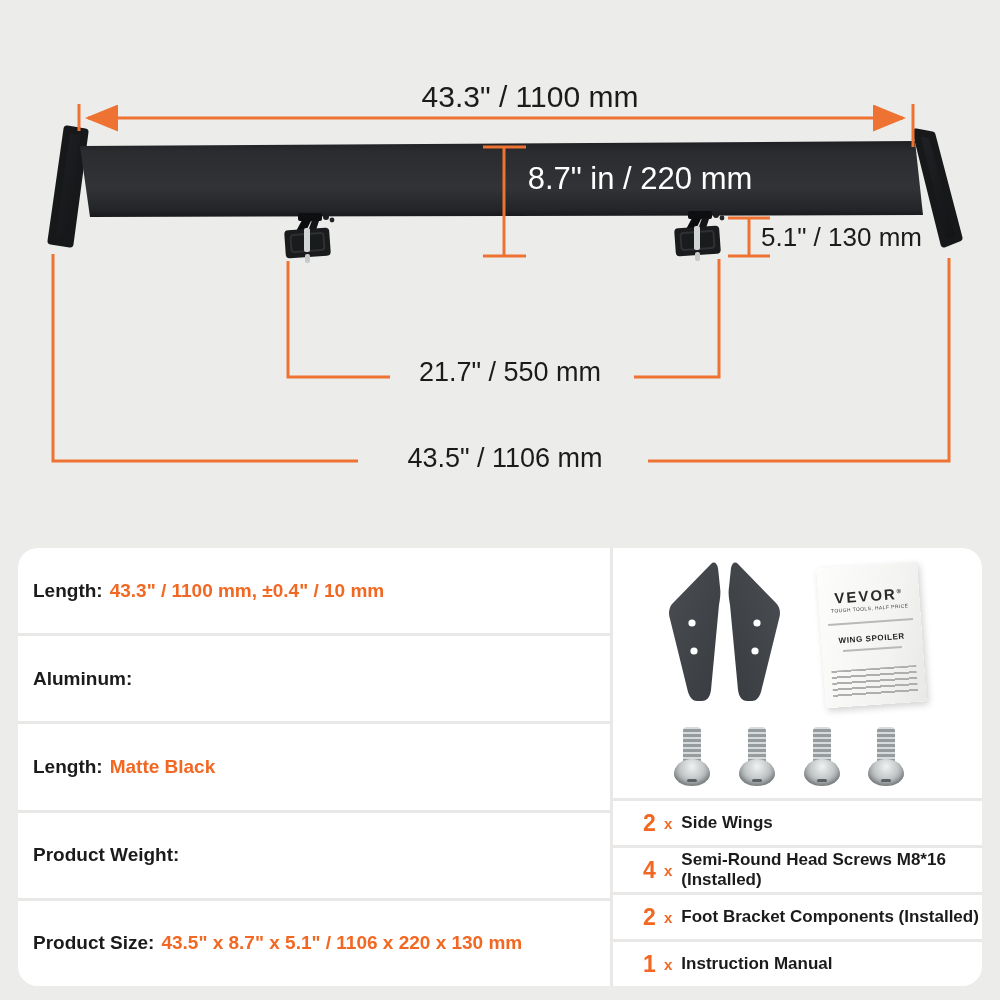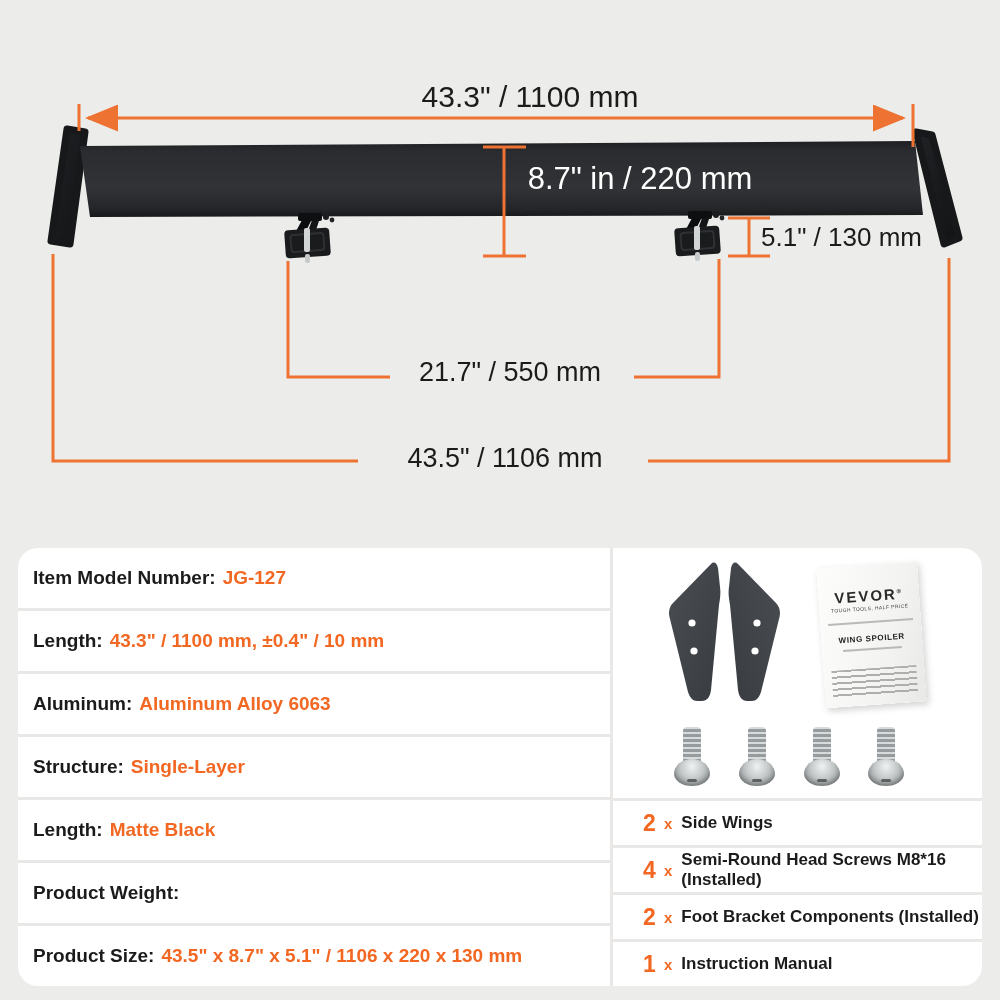--- a/index.html
+++ b/index.html
@@ -157,34 +157,25 @@
   <div class="dim dim-top">43.3" / 1100 mm</div>
   <div class="dim dim-height">8.7" in / 220 mm</div>
   <div class="dim dim-drop">5.1" / 130 mm</div>
   <div class="dim dim-brackets">21.7" / 550 mm</div>
   <div class="dim dim-total">43.5" / 1106 mm</div>
 
   <div class="card">
 
     <div class="spec-col">
       <div class="spec-row">
-        <span class="spec-label">Item Model Number:</span>
-        <span class="spec-value">JG-127</span>
-      </div>
-      <div class="spec-row">
         <span class="spec-label">Length:</span>
         <span class="spec-value">43.3" / 1100 mm, ±0.4" / 10 mm</span>
       </div>
       <div class="spec-row">
         <span class="spec-label">Aluminum:</span>
-        <span class="spec-value">Aluminum Alloy 6063</span>
-      </div>
-      <div class="spec-row">
-        <span class="spec-label">Structure:</span>
-        <span class="spec-value">Single-Layer</span>
       </div>
       <div class="spec-row">
         <span class="spec-label">Length:</span>
         <span class="spec-value">Matte Black</span>
       </div>
       <div class="spec-row">
         <span class="spec-label">Product Weight:</span>
       </div>
       <div class="spec-row">
         <span class="spec-label">Product Size:</span>

